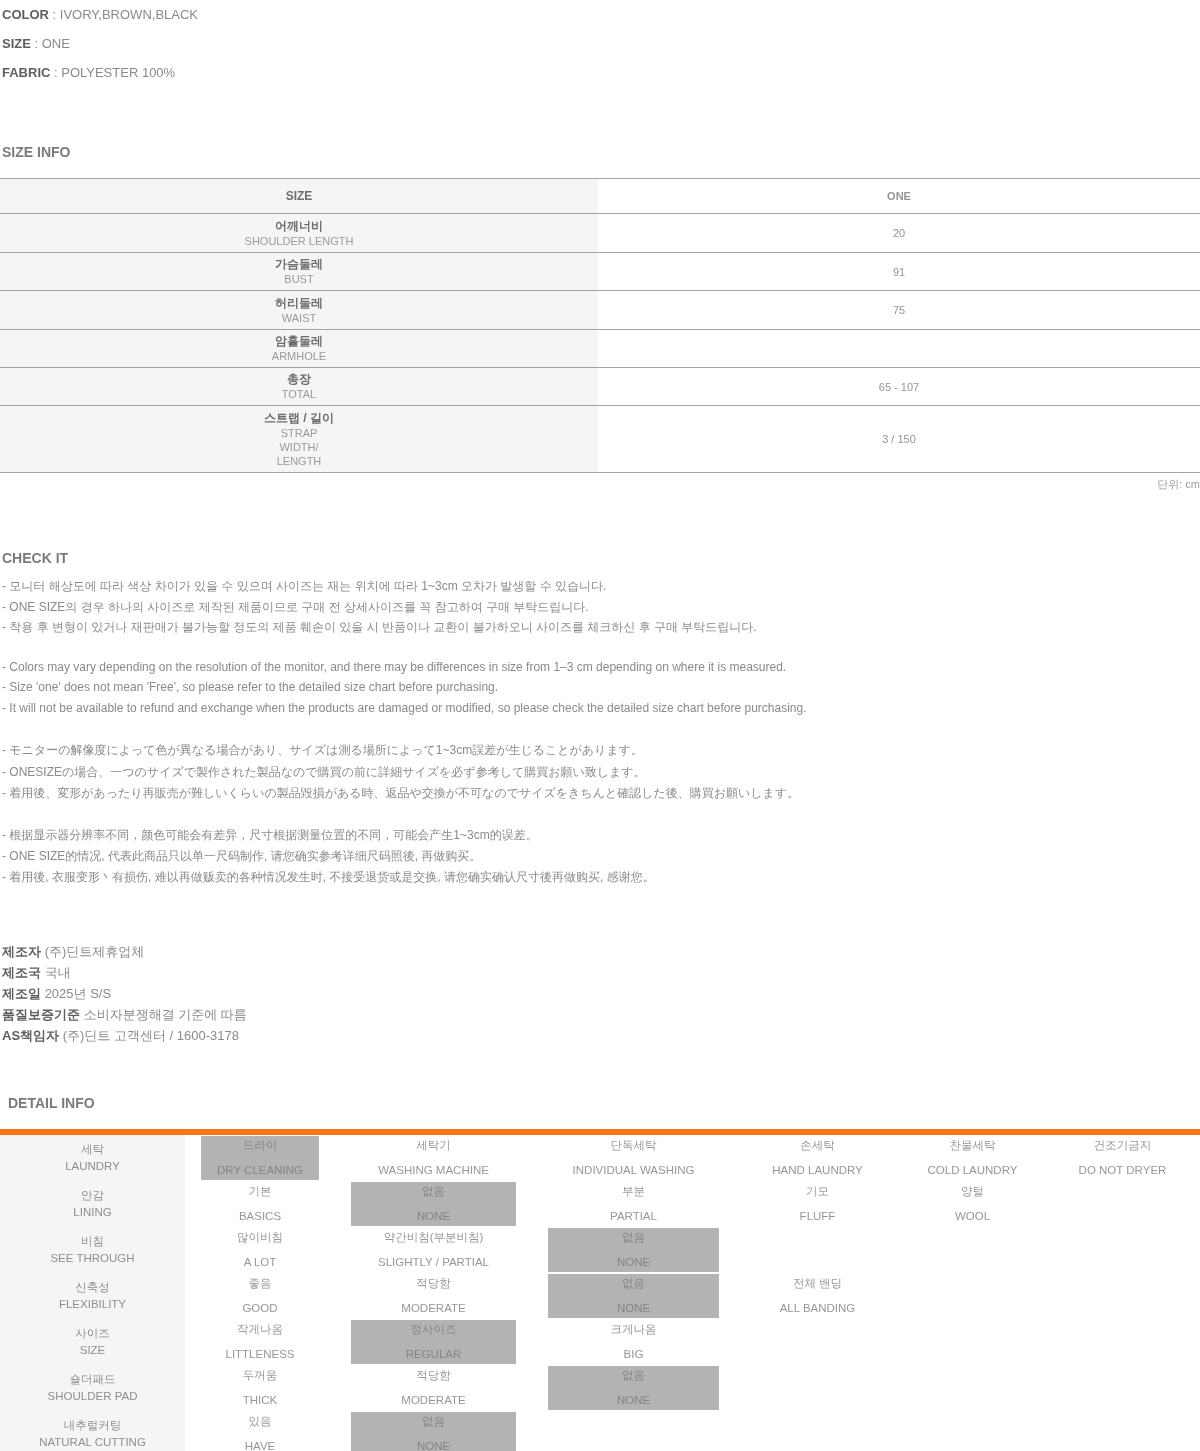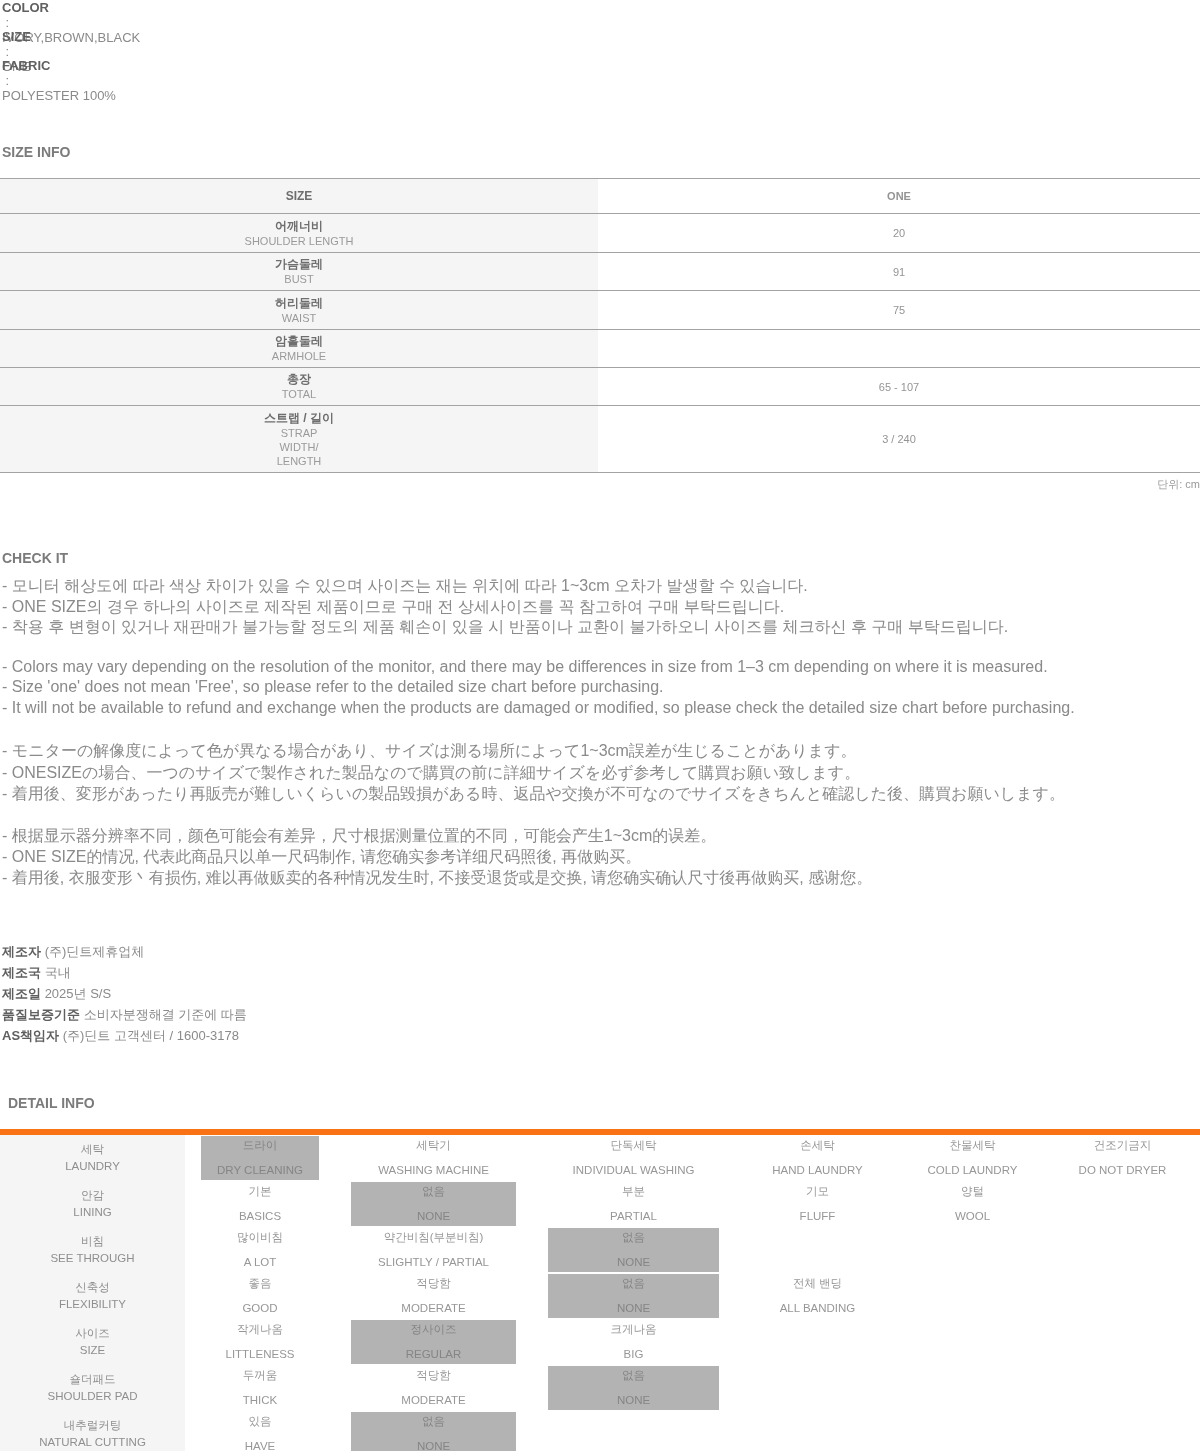--- a/index.html
+++ b/index.html
@@ -2,21 +2,21 @@
 <html style="--hl: #b3b3b3; --label-bg: #f5f5f5;"><head>
 <meta charset="utf-8">
 <style>
   html,body{margin:0;padding:0;}
   body{
     width:1200px;height:1451px;overflow:hidden;background:#ffffff;
     font-family:"Liberation Sans",sans-serif;
   }
   
   .top-info{padding-left:2px;}
-  .top-info-line{height:29px;display:flex;font-size:13px;color:#8a8a8a;flex-direction:column;}
+  .top-info-line{height:29px;display:flex;align-items:center;font-size:13px;color:#8a8a8a;}
   .top-info-line .lbl{font-weight:bold;color:#606060;}
   .top-info-line .sep{white-space:pre;}
   
   .section-heading{font-size:14px;font-weight:bold;color:#7b7b7b;height:20px;line-height:20px;padding-left:2px;}
   #size-info-heading{margin-top:55px;}
   #check-heading{margin-top:55px;}
   #detail-heading{margin-top:47px;padding-left:8px;}
   
   .size-table{margin-top:16px;border-top:1px solid #a3a3a3;}
   .size-row{display:flex;border-bottom:1px solid #a3a3a3;}
@@ -25,21 +25,21 @@
   .r-head{height:34px;}
   .r-38{height:38px;}
   .r-37{height:37px;}
   .r-last{height:66px;}
   .s-head-text{font-size:12px;font-weight:bold;color:#6e6e6e;}
   .s-kr{font-size:12px;font-weight:bold;color:#6e6e6e;line-height:15px;}
   .s-en{font-size:11px;color:#9a9a9a;line-height:14px;white-space:pre-line;}
   .unit-note{margin-top:4px;height:16px;text-align:right;font-size:11px;color:#9a9a9a;}
   
   .check-block{margin:0;padding-left:2px;}
-  .check-block p{margin:0;font-size:16px;color:#8a8a8a;line-height:20.5px;}
+  .check-block p{margin:0;font-size:12px;color:#8a8a8a;line-height:20.5px;}
   .check-kr{margin-top:8px;}
   .check-en{margin-top:19px;}
   .check-jp{margin-top:22px;}
   .check-jp p{line-height:21.5px;}
   .check-cn{margin-top:20px;}
   .check-cn p{line-height:21px;}
   
   .manufacturer{margin-top:53px;padding-left:2px;}
   .manufacturer p{margin:0;font-size:13px;line-height:21px;color:#8a8a8a;}
   .manufacturer .m-lbl{font-weight:bold;color:#5f5f5f;}
@@ -117,21 +117,21 @@
     </div>
     <div class="right">65 - 107</div>
   </div>
   <div class="size-row r-last">
     <div class="left">
       <div class="s-kr">스트랩 / 길이</div>
       <div class="s-en">STRAP
 WIDTH/
 LENGTH</div>
     </div>
-    <div class="right">3 / 240</div>
+    <div class="right">3 / 150</div>
   </div>
 </div>
 <div class="unit-note">단위: cm</div>
 
 <div id="check-heading" class="section-heading">CHECK IT</div>
 <div class="check-block check-kr">
   <p>- 모니터 해상도에 따라 색상 차이가 있을 수 있으며 사이즈는 재는 위치에 따라 1~3cm 오차가 발생할 수 있습니다.</p>
   <p>- ONE SIZE의 경우 하나의 사이즈로 제작된 제품이므로 구매 전 상세사이즈를 꼭 참고하여 구매 부탁드립니다.</p>
   <p>- 착용 후 변형이 있거나 재판매가 불가능할 정도의 제품 훼손이 있을 시 반품이나 교환이 불가하오니 사이즈를 체크하신 후 구매 부탁드립니다.</p>
 </div>

